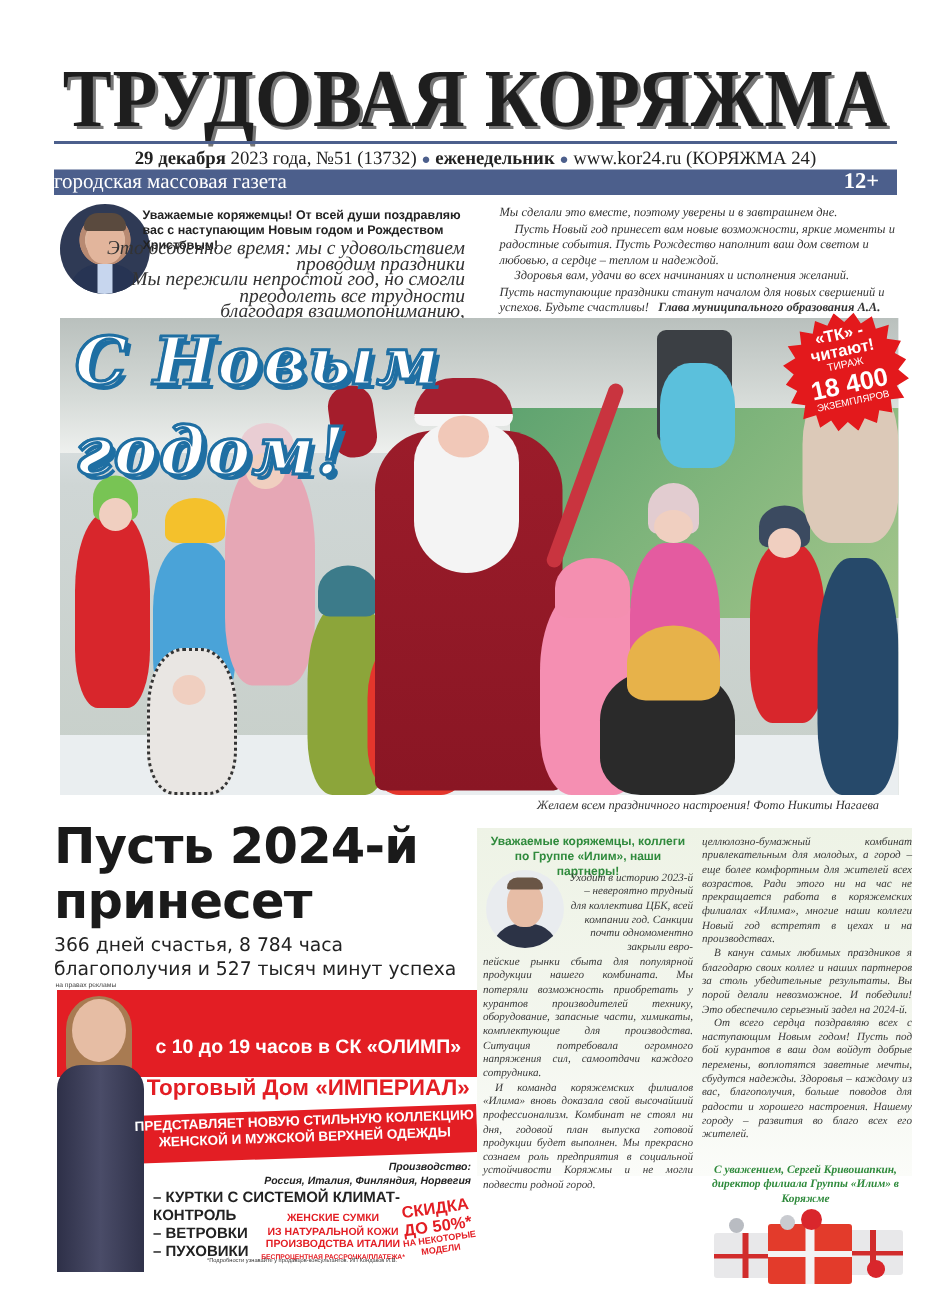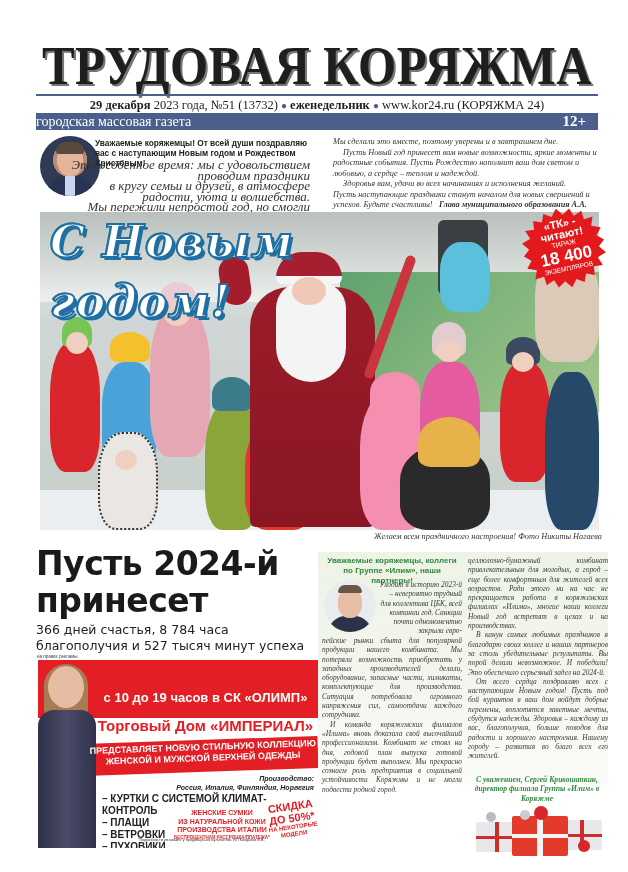--- a/index.html
+++ b/index.html
@@ -92,21 +92,21 @@
   .burst-text {
     position: absolute; left: 523px; top: 218px; width: 82px; text-align: center;
     font-family: "Liberation Sans", sans-serif; color: #fff; transform: rotate(-12deg);
   }
   .burst-text .l1 { font-weight: bold; font-size: 11px; line-height: 11px; }
   .burst-text .l2 { font-size: 7px; line-height: 8px; }
   .burst-text .l3 { font-weight: bold; font-size: 17px; line-height: 17px; }
   .burst-text .l4 { font-size: 6.5px; line-height: 7px; }
 
   .photo-caption {
-    position: absolute; left: 304px; top: 532px; width: 298px; text-align: right;
+    position: absolute; left: 288px; top: 532px; width: 298px; text-align: right;
     font-style: italic; font-size: 8.3px; color: #333;
   }
 
   
   .big-headline {
     position: absolute; left: 36px; top: 545px; width: 275px;
     font-family: "DejaVu Sans", sans-serif; font-weight: bold; font-size: 33px; line-height: 37px; color: #1a1a1a;
     letter-spacing: -0.5px;
   }
   .big-sub {
@@ -174,21 +174,20 @@
 
 <div class="greet-photo">
   <div class="suit"></div>
     <div class="shirt"></div>
     <div class="face"></div>
     <div class="hair"></div>
 </div>
 <div class="greet-head">Уважаемые коряжемцы! От всей души поздравляю вас с наступающим Новым годом и Рождеством Христовым!</div>
 <div class="greet-body">
   <div>Это особенное время: мы с удовольствием проводим праздники</div>
-  <div>в кругу семьи и друзей, в атмосфере радости, уюта и волшебства.</div>
   <div>Мы пережили непростой год, но смогли преодолеть все трудности</div>
   <div>благодаря взаимопониманию, солидарности и силе нашего единства.</div>
 </div>
 <div class="greet-body2">
   <div>Мы сделали это вместе, поэтому уверены и в завтрашнем дне.</div>
   <div style="text-indent:10px">Пусть Новый год принесет вам новые возможности, яркие моменты и радостные события. Пусть Рождество наполнит ваш дом светом и любовью, а сердце – теплом и надеждой.</div>
   <div style="text-indent:10px">Здоровья вам, удачи во всех начинаниях и исполнения желаний.</div>
   <div><span>Пусть наступающие праздники станут началом для новых свершений и успехов. Будьте счастливы!</span>&nbsp;&nbsp;&nbsp;<span class="sign">Глава муниципального образования А.А. Ткач</span></div>
 </div>
 
@@ -261,21 +260,20 @@
   <div class="t4">
     <div>ПРЕДСТАВЛЯЕТ НОВУЮ СТИЛЬНУЮ КОЛЛЕКЦИЮ</div>
     <div>ЖЕНСКОЙ И МУЖСКОЙ ВЕРХНЕЙ ОДЕЖДЫ</div>
   </div>
   <div class="prod">
     <div>Производство:</div>
     <div>Россия, Италия, Финляндия, Норвегия</div>
   </div>
   <ul class="items">
     <li>– КУРТКИ С СИСТЕМОЙ КЛИМАТ-КОНТРОЛЬ</li>
-    <li>– ПЛАЩИ</li>
     <li>– ВЕТРОВКИ</li>
     <li>– ПУХОВИКИ</li>
 
   </ul>
   <div class="bags">
     <div>ЖЕНСКИЕ СУМКИ</div>
     <div>ИЗ НАТУРАЛЬНОЙ КОЖИ</div>
     <div>ПРОИЗВОДСТВА ИТАЛИИ</div>
     <div class="small">БЕСПРОЦЕНТНАЯ РАССРОЧКА/ПЛАТЕЖА*</div>
   </div>
@@ -289,21 +287,21 @@
 
 <div class="ilim-bg"></div>
 <div class="ilim-head">Уважаемые коряжемцы, коллеги по Группе «Илим», наши партнеры!</div>
 <div class="ilim-photo">
   <div class="suit"></div>
     <div class="face"></div>
     <div class="hair"></div>
 </div>
 <div class="ilim-col ilim-col1a">Уходит в историю 2023-й – невероятно трудный для коллектива ЦБК, всей компании год. Санкции почти одномоментно закрыли евро-</div>
 <div class="ilim-col ilim-col1b">
-  <p style="text-indent:0">пейские рынки сбыта для популярной продукции нашего комбината. Мы потеряли возможность приобретать у западных производителей делали, оборудование, запасные части, химикаты, комплектующие для производства. Ситуация потребовала огромного напряжения сил, самоотдачи каждого сотрудника.</p>
+  <p style="text-indent:0">пейские рынки сбыта для популярной продукции нашего комбината. Мы потеряли возможность приобретать у курантов производителей технику, оборудование, запасные части, химикаты, комплектующие для производства. Ситуация потребовала огромного напряжения сил, самоотдачи каждого сотрудника.</p>
   <p>И команда коряжемских филиалов «Илима» вновь доказала свой высочайший профессионализм. Комбинат не стоял ни дня, годовой план выпуска готовой продукции будет выполнен. Мы прекрасно сознаем роль предприятия в социальной устойчивости Коряжмы и не могли подвести родной город.</p>
 </div>
 <div class="ilim-col ilim-col2">
   <p style="text-indent:0">целлюлозно-бумажный комбинат привлекательным для молодых, а город – еще более комфортным для жителей всех возрастов. Ради этого ни на час не прекращается работа в коряжемских филиалах «Илима», многие наши коллеги Новый год встретят в цехах и на производствах.</p>
   <p>В канун самых любимых праздников я благодарю своих коллег и наших партнеров за столь убедительные результаты. Вы порой делали невозможное. И победили! Это обеспечило серьезный задел на 2024-й.</p>
   <p>От всего сердца поздравляю всех с наступающим Новым годом! Пусть под бой курантов в ваш дом войдут добрые перемены, воплотятся заветные мечты, сбудутся надежды. Здоровья – каждому из вас, благополучия, больше поводов для радости и хорошего настроения. Нашему городу – развития во благо всех его жителей.</p>
 </div>
 <div class="ilim-sign">С уважением, Сергей Кривошапкин, директор филиала Группы «Илим» в Коряжме</div>
 
 <div class="gifts">

